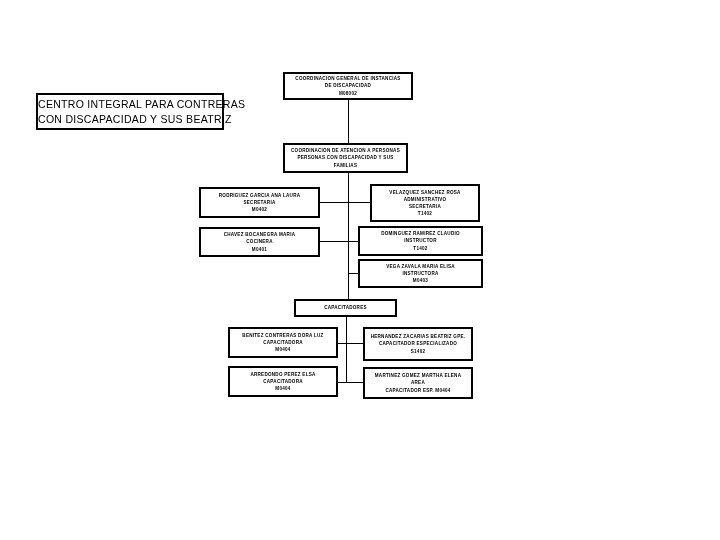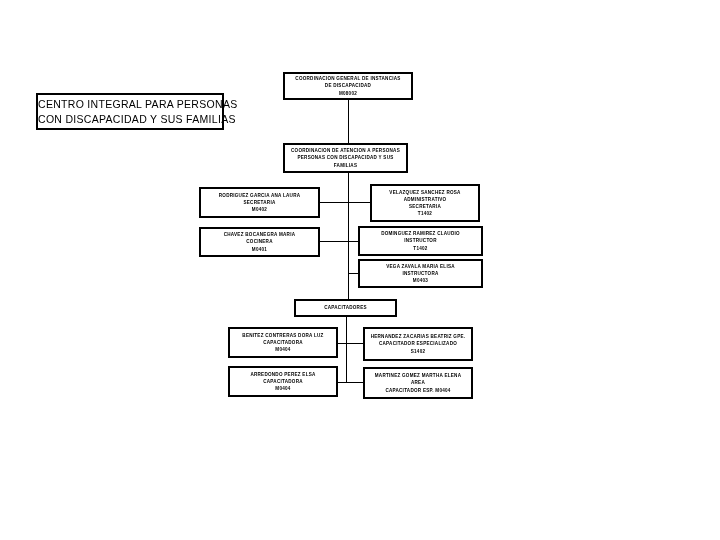--- a/index.html
+++ b/index.html
@@ -180,22 +180,22 @@
   <div class="conn h" style="left:473px; top:343px; width:0px; height:1px;"></div>
 
   <div class="box" id="box-head">
     <span class="line">COORDINACION GENERAL DE INSTANCIAS</span>
     <span class="line">DE DISCAPACIDAD</span>
     <span class="line">M08002</span>
   </div>
   <style>#box-head .line{font-size:4.6px;line-height:7.2px;letter-spacing:.25px;font-weight:bold;}</style>
 
   <div class="box" id="title-box">
-    <span class="line">CENTRO INTEGRAL PARA PERSONAS</span>
-    <span class="line">CON DISCAPACIDAD Y SUS FAMILIAS</span>
+    <span class="line">CENTRO INTEGRAL PARA CONTRERAS</span>
+    <span class="line">CON DISCAPACIDAD Y SUS BEATRIZ</span>
   </div>
 
   <div class="box small" id="box-coord">
     <span class="line">COORDINACION DE ATENCION A PERSONAS</span>
     <span class="line">PERSONAS CON DISCAPACIDAD Y SUS</span>
     <span class="line">FAMILIAS</span>
   </div>
 
   <div class="box small" id="box-sec">
     <span class="line">RODRIGUEZ GARCIA ANA LAURA</span>

